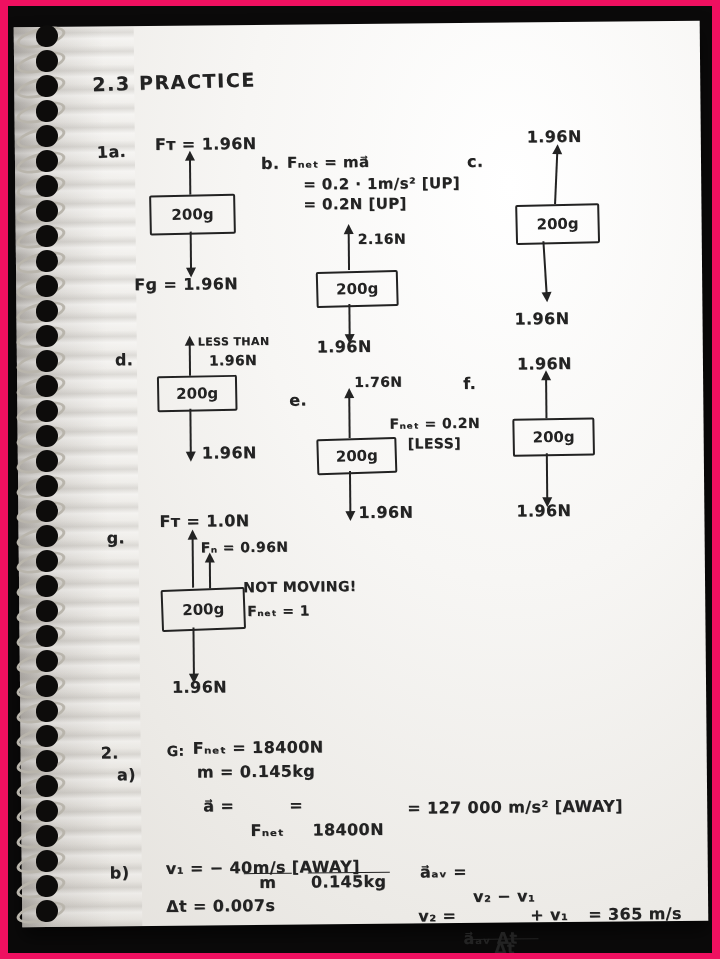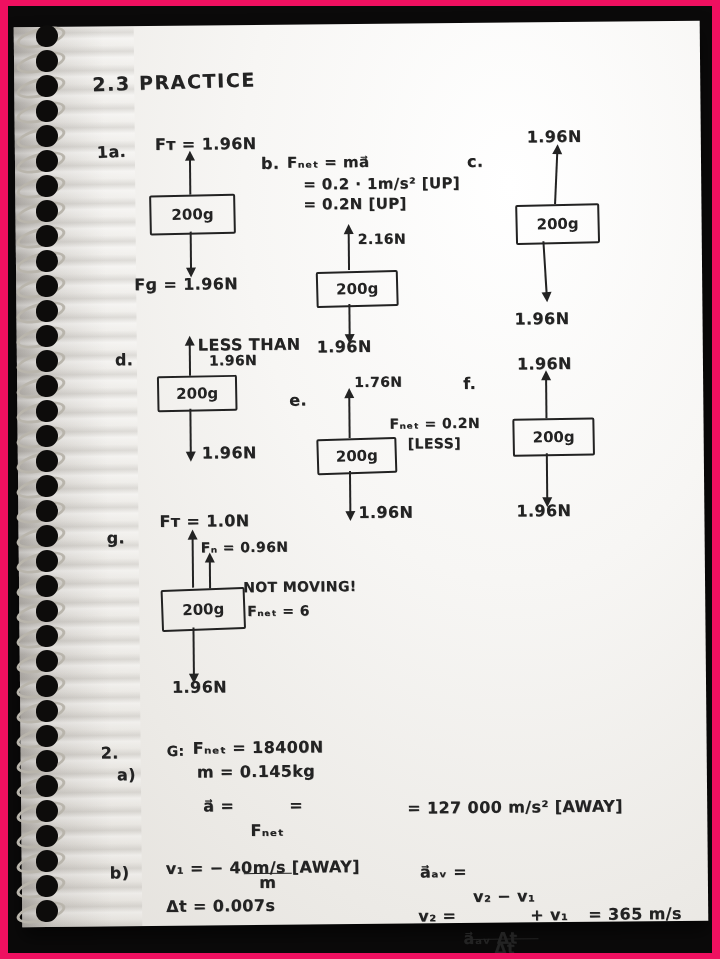--- a/index.html
+++ b/index.html
@@ -107,21 +107,21 @@
     letter-spacing: .4px;
   }
   .ink {
     
     font-weight: 600;
     text-shadow: 0.4px 0.3px 0 rgba(35,35,35,.45);
   }
   .title   { font-size: 19px; letter-spacing: 1.6px; transform: rotate(-1.2deg); }
   .lbl     { font-size: 16px; }
   .lbl-sm  { font-size: 14px; }
-  .lbl-xs  { font-size: 16px; }
+  .lbl-xs  { font-size: 11px; }
   .eq      { font-size: 15px; }
   .massbox {
     position: absolute;
     border: 2.2px solid #222;
     border-radius: 2px;
     background: transparent;
     display: flex;
     align-items: center;
     justify-content: center;
     font-family: "DejaVu Sans", sans-serif;
@@ -236,34 +236,38 @@
       <div class="hw ink lbl" style="left:141px; top:487px;">Fт = 1.0N</div>
       <div class="arrow up" style="left:173px; top:512px; height:50px;"></div>
       <div class="hw ink lbl-sm" style="left:182px; top:514px;">Fₙ = 0.96N</div>
       <div class="arrow up" style="left:190px; top:535px; height:28px;"></div>
       <div class="massbox" style="left:142px; top:563px; width:80px; height:38px; transform:rotate(-1.5deg);">
         <span>200g</span>
       </div>
       <div class="arrow down" style="left:173px; top:602px; height:48px;"></div>
       <div class="hw ink lbl" style="left:152px; top:653px;">1.96N</div>
       <div class="hw ink lbl-sm" style="left:224px; top:554px;">NOT MOVING!</div>
-      <div class="hw ink lbl-sm" style="left:228px; top:578px;">Fₙₑₜ = 6</div>
+      <div class="hw ink lbl-sm" style="left:228px; top:578px;">Fₙₑₜ = 1</div>
 
       <div class="hw ink lbl" style="left:80px; top:718px;">2.</div>
       <div class="hw ink lbl" style="left:96px; top:740px;">a)</div>
       <div class="hw ink lbl-sm" style="left:146px; top:717px;">G:</div>
       <div class="hw ink lbl" style="left:172px; top:714px;">Fₙₑₜ = 18400N</div>
       <div class="hw ink lbl" style="left:176px; top:738px;">m = 0.145kg</div>
 
       <div class="hw ink lbl" style="left:182px; top:772px;">a⃗ =</div>
       <div class="hw ink lbl frac" style="left:222px; top:762px;">
         <span class="num">Fₙₑₜ</span>
         <span class="den">m</span>
       </div>
       <div class="hw ink lbl" style="left:268px; top:772px;">=</div>
+      <div class="hw ink lbl frac" style="left:286px; top:762px;">
+        <span class="num">18400N</span>
+        <span class="den">0.145kg</span>
+      </div>
       <div class="hw ink lbl" style="left:386px; top:776px;">= 127 000 m/s² [AWAY]</div>
 
       <div class="hw ink lbl" style="left:88px; top:838px;">b)</div>
       <div class="hw ink lbl" style="left:144px; top:834px;">v₁ = − 40m/s [AWAY]</div>
       <div class="hw ink lbl" style="left:144px; top:872px;">Δt = 0.007s</div>
 
       <div class="hw ink lbl" style="left:398px; top:840px;">a⃗ₐᵥ =</div>
       <div class="hw ink lbl frac" style="left:448px; top:830px;">
         <span class="num">v₂ − v₁</span>
         <span class="den">Δt</span>

